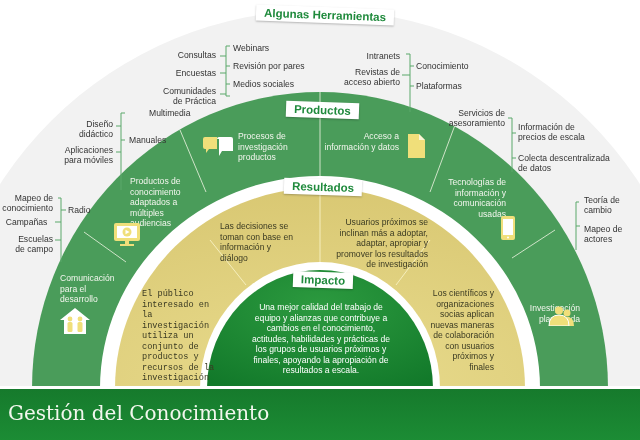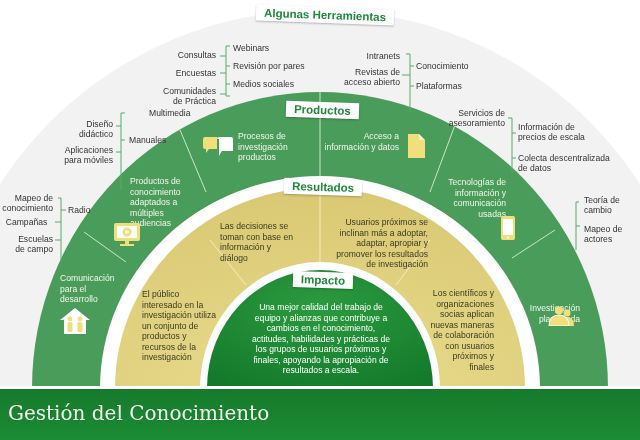--- a/index.html
+++ b/index.html
@@ -166,21 +166,21 @@
     <rect x="3" y="4" width="10" height="16" fill="#fff"></rect>
   <circle cx="8" cy="22.5" r="1" fill="#fff"></circle>
 </svg>
 <svg class="icon" style="left:548px;top:306px;" width="26" height="20">
   <circle cx="19" cy="7" r="3.5" fill="#f0df7a"></circle>
     <path d="M12 20 Q12 11 19 11 Q26 11 26 20 Z" fill="#f0df7a"></path>
   <circle cx="11" cy="4.5" r="4" fill="#f0df7a"></circle>
     <path d="M1 20 Q1 9 11 9 Q21 9 21 20 Z" fill="#f0df7a" stroke="#fff" stroke-width="1"></path>
 </svg>
 
-<div class="t dk" style="left:142px;top:289px;width:76px;white-space:normal;">El público interesado en la investigación utiliza un conjunto de productos y recursos de la investigación</div>
+<div class="t dk" style="left:142px;top:289px;width:76px;white-space:normal;font-family:Liberation Mono, monospace;">El público interesado en la investigación utiliza un conjunto de productos y recursos de la investigación</div>
 <div class="t dk" style="left:220px;top:221px;width:75px;white-space:normal;">Las decisiones se toman con base en información y diálogo</div>
 <div class="t dk r" style="left:332px;top:217px;width:96px;white-space:normal;">Usuarios próximos se inclinan más a adoptar, adaptar, apropiar y promover los resultados de investigación</div>
 <div class="t dk r" style="left:428px;top:288px;width:66px;white-space:normal;">Los científicos y organizaciones socias aplican nuevas maneras de colaboración con usuarios próximos y finales</div>
 
 <div class="t c wc" style="left:248px;top:302px;width:146px;white-space:normal;">Una mejor calidad del trabajo de equipo y alianzas que contribuye a cambios en el conocimiento, actitudes, habilidades y prácticas de los grupos de usuarios próximos y finales, apoyando la apropiación de resultados a escala.</div>
 
 <div class="footer">
   <span>Gestión del Conocimiento</span>
 </div>
 

